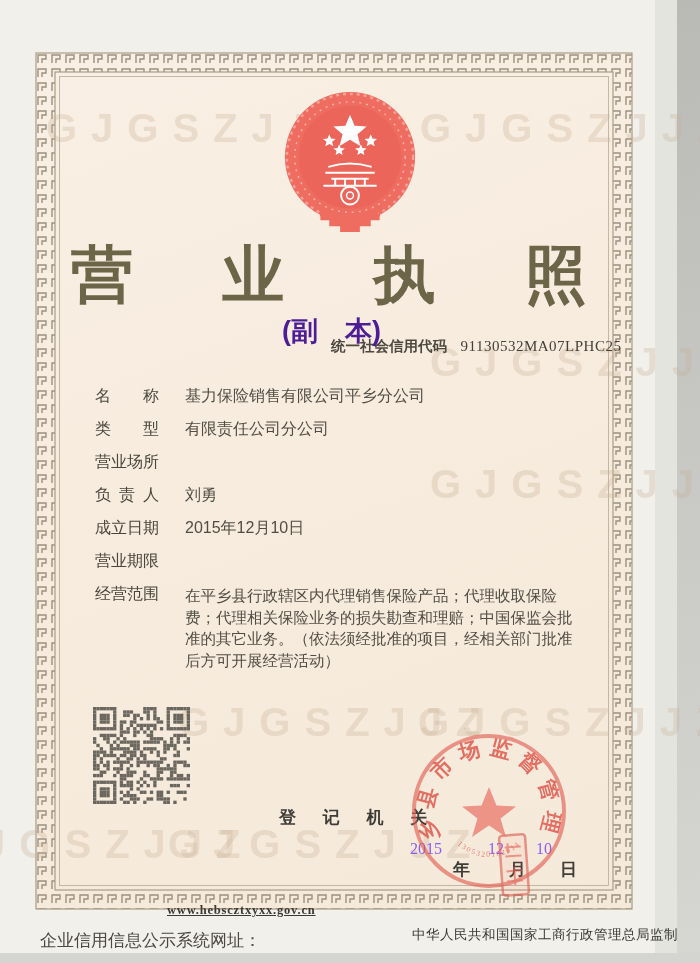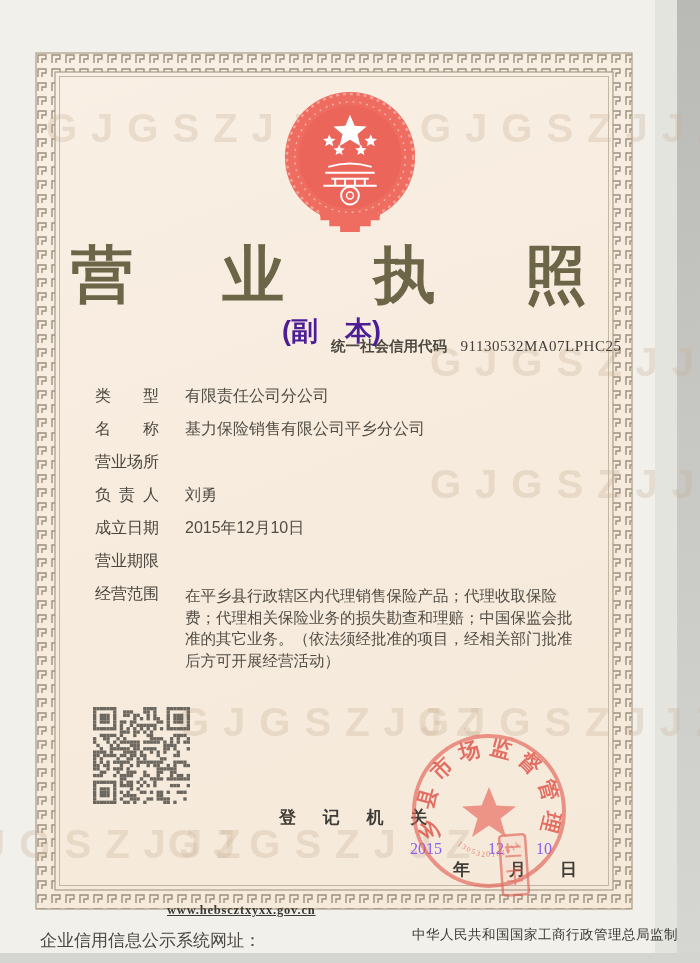--- a/index.html
+++ b/index.html
@@ -107,26 +107,26 @@
   <div class="title">营 业 执 照</div>
   <div class="subtitle">(副　本)</div>
 
   <div class="code-line">
     <span class="code-label">统一社会信用代码</span>
     <span class="code-value">91130532MA07LPHC25</span>
   </div>
 
   <div class="fields">
     <div class="field-row">
+      <span class="field-label">名称</span>
+      <span class="field-value">基力保险销售有限公司平乡分公司</span>
+    </div>
+    <div class="field-row">
       <span class="field-label">类型</span>
       <span class="field-value">有限责任公司分公司</span>
-    </div>
-    <div class="field-row">
-      <span class="field-label">名称</span>
-      <span class="field-value">基力保险销售有限公司平乡分公司</span>
     </div>
     <div class="field-row">
       <span class="field-label">营业场所</span>
     </div>
     <div class="field-row">
       <span class="field-label">负责人</span>
       <span class="field-value">刘勇</span>
     </div>
     <div class="field-row">
       <span class="field-label">成立日期</span>

